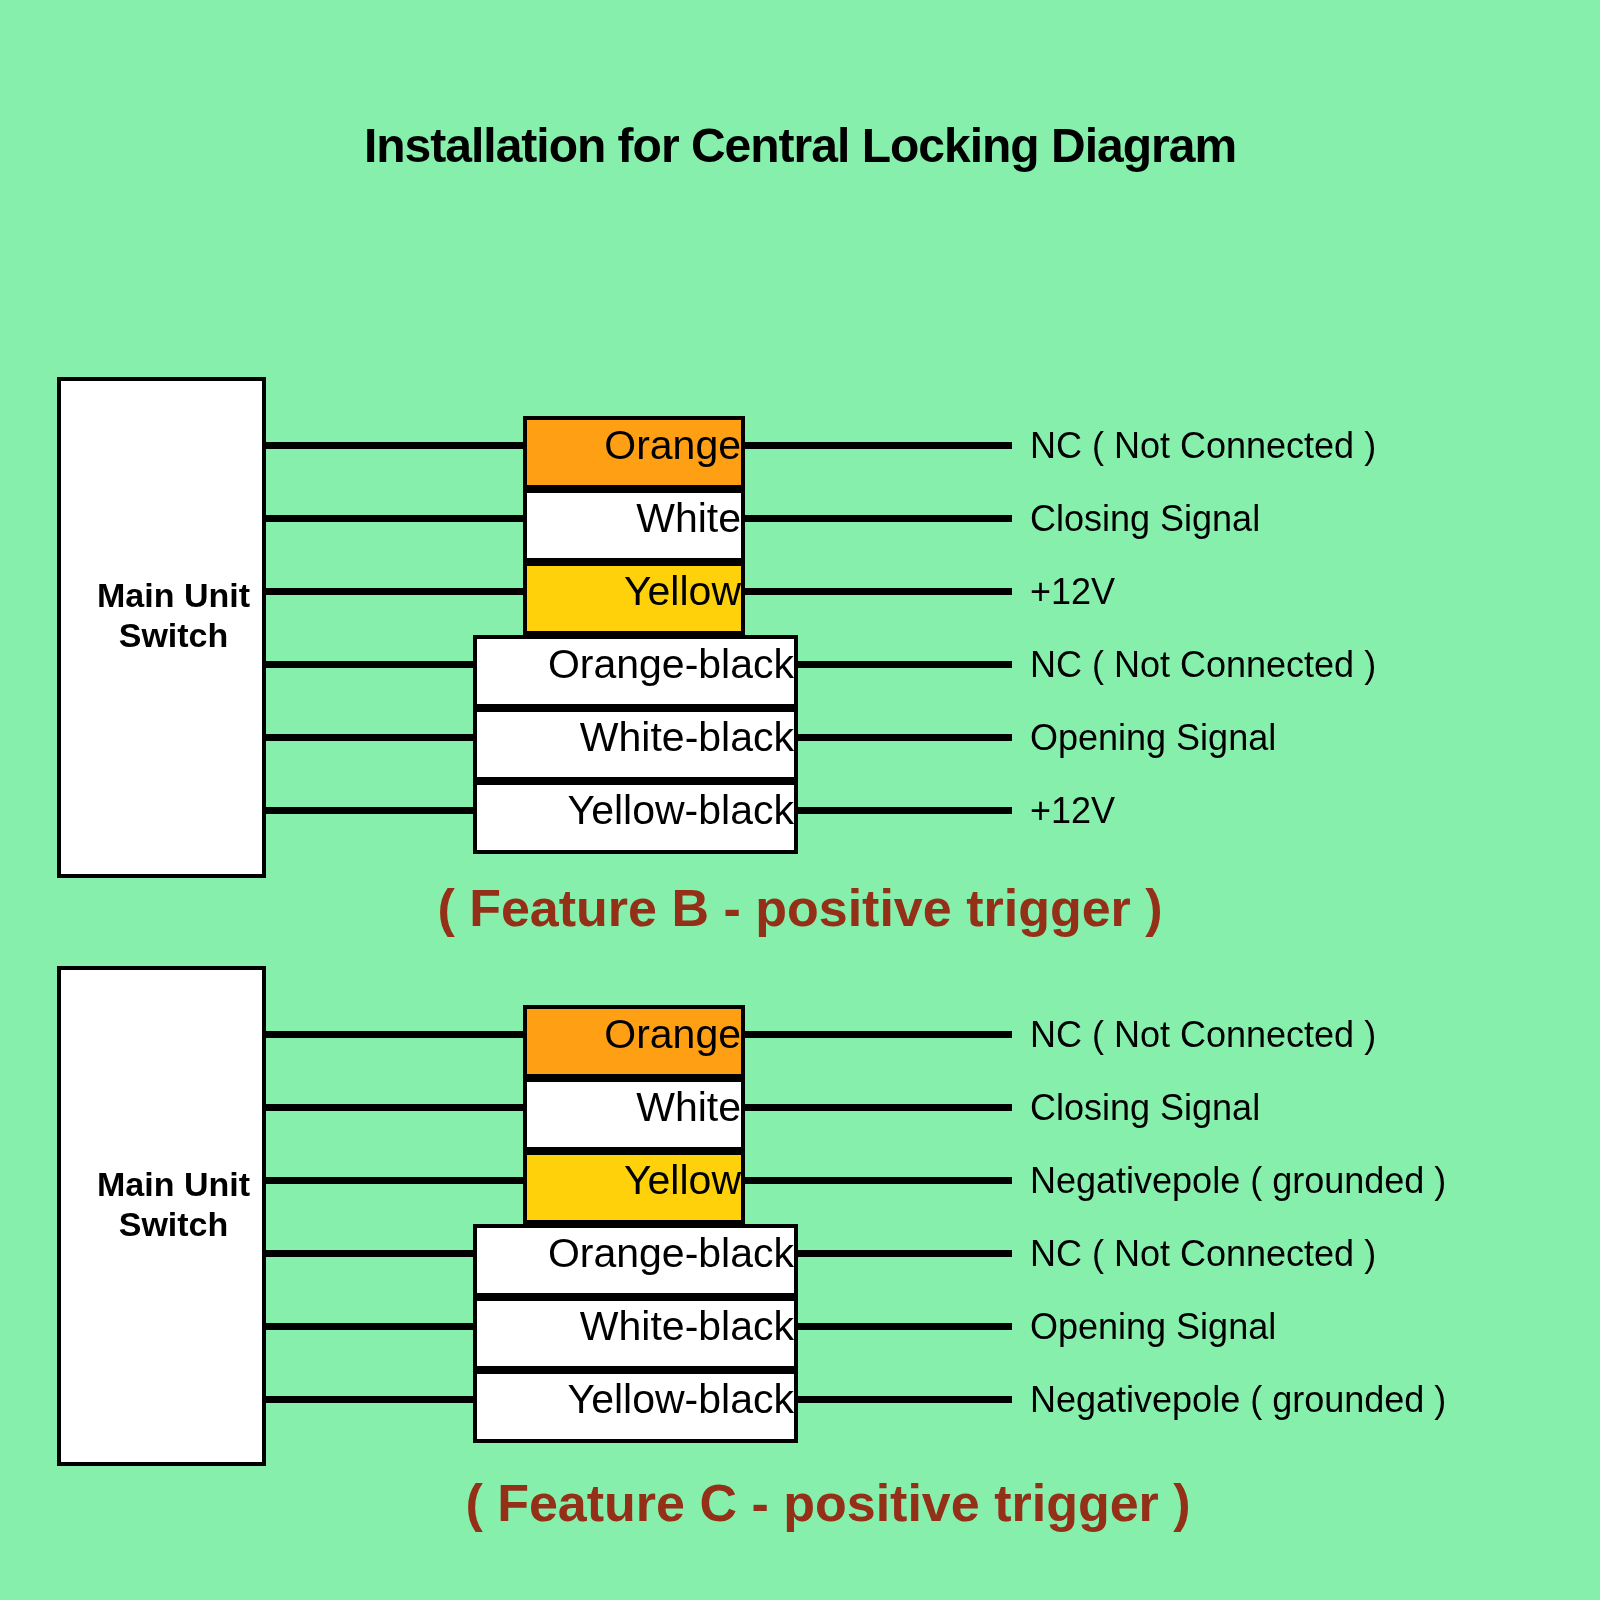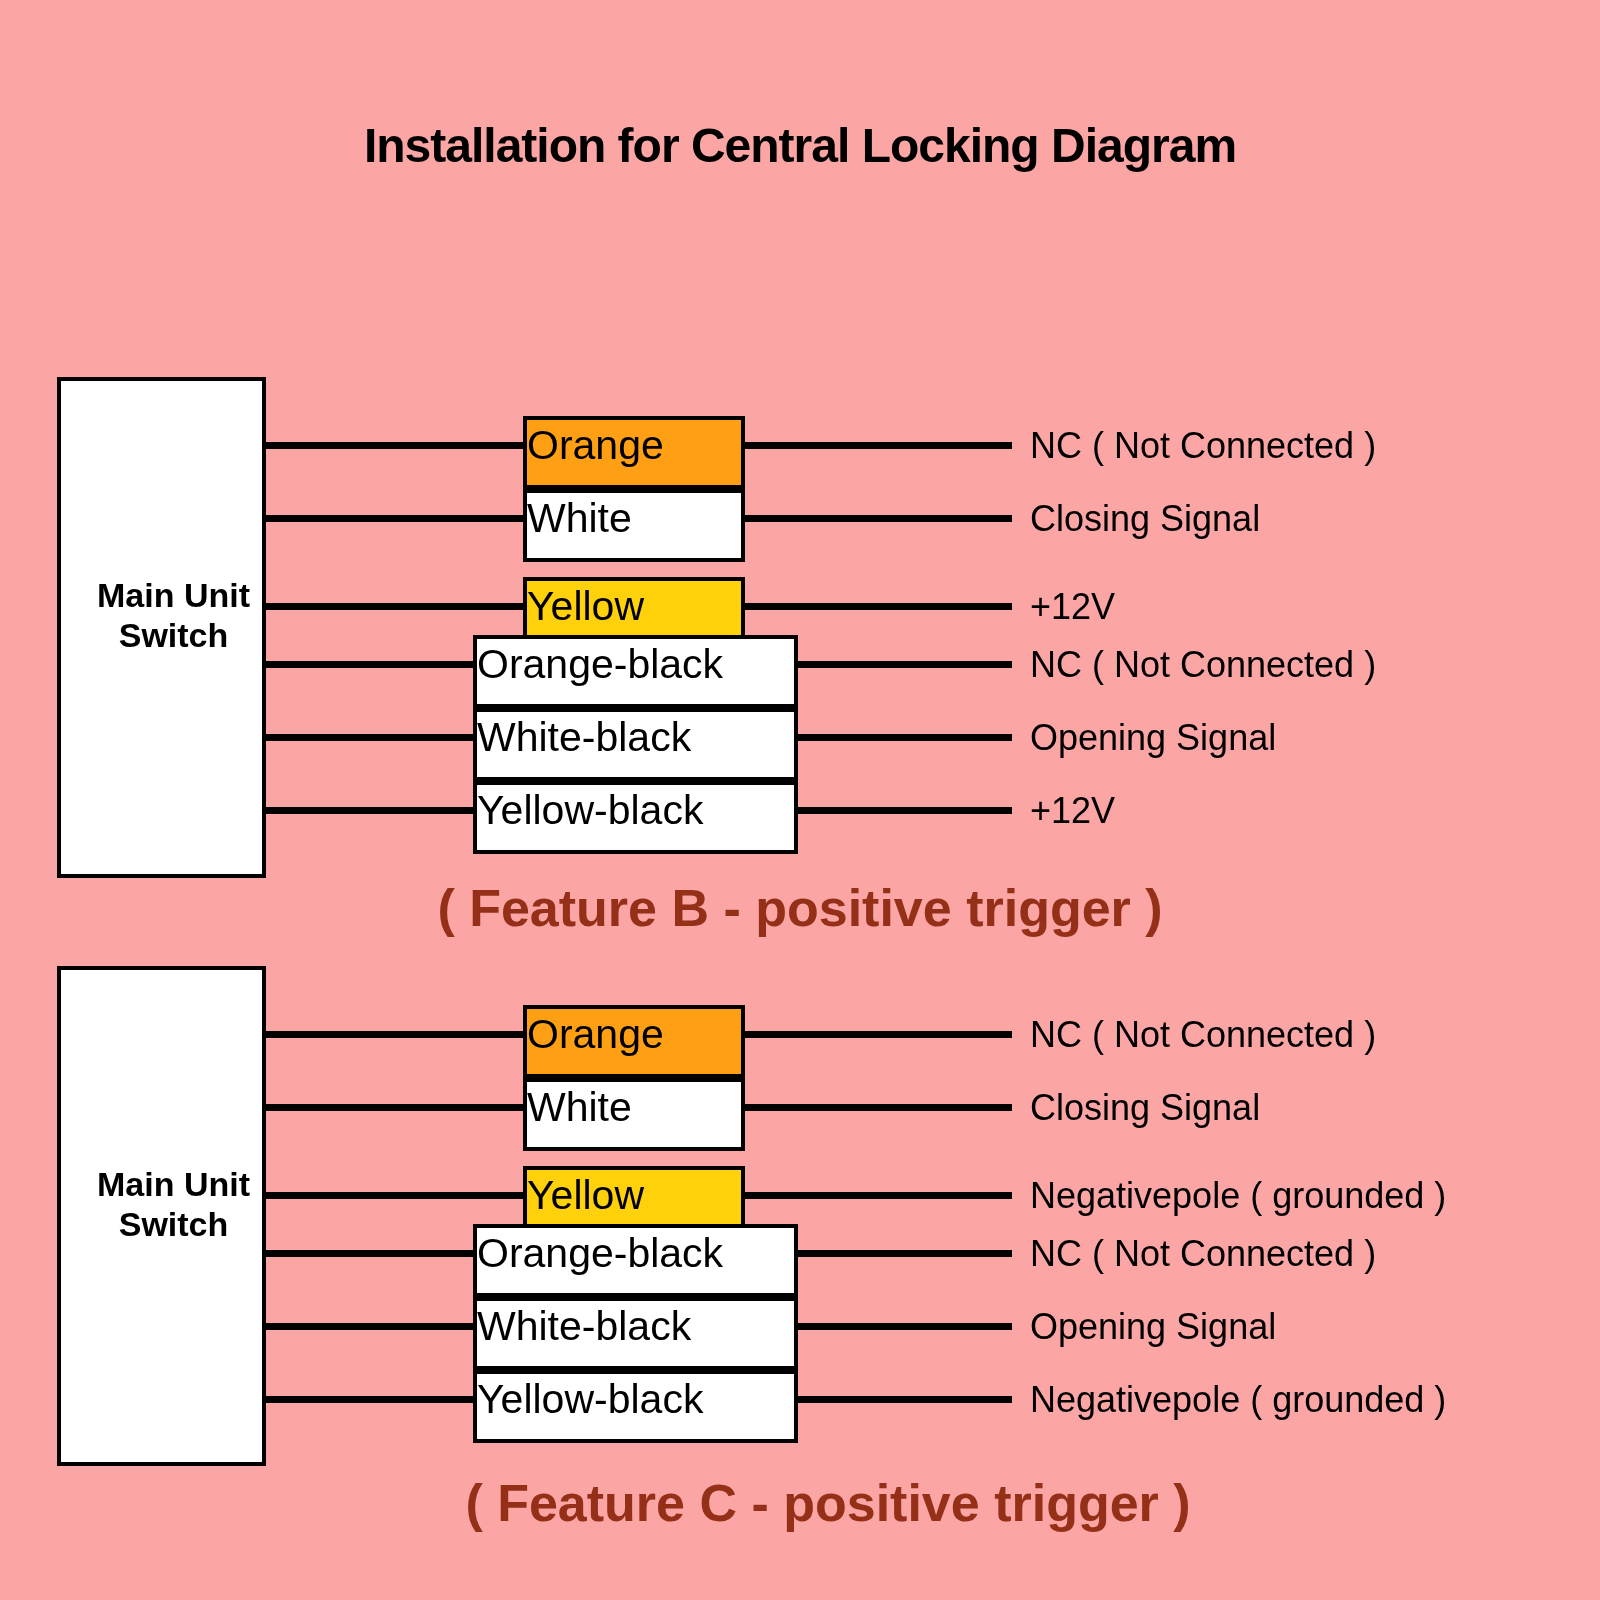--- a/index.html
+++ b/index.html
@@ -1,45 +1,45 @@
 <!DOCTYPE html>
 <html><head>
 <meta charset="utf-8">
 <style>
   html,body{margin:0;padding:0;background:#fff;}
   body{width:1600px;height:1600px;font-family:"Liberation Sans",sans-serif;color:#000;}
-  .canvas{position:relative;width:1600px;height:1600px;background:#fca5a5;overflow:hidden;}
+  .canvas{position:relative;width:1600px;height:1600px;background:#86efac;overflow:hidden;}
 
   .title{position:absolute;top:118px;left:0;width:1600px;text-align:center;
          font-size:48px;font-weight:bold;letter-spacing:-1px;white-space:nowrap;}
 
   .notes{position:absolute;top:192px;left:92px;font-size:40px;line-height:47px;}
   .note-line{white-space:nowrap;}
 
   .diagram{position:absolute;left:57px;width:1443px;}
   .diagram.d1{top:377px;height:501px;}
   .diagram.d2{top:966px;height:500px;}
 
   .unit-box{position:absolute;left:0;top:0;width:209px;height:100%;
             border:4px solid #000;box-sizing:border-box;background:#fff;}
   .unit-label{position:absolute;left:12px;top:198px;width:209px;text-align:center;
               font-size:34px;font-weight:bold;line-height:1.18;}
 
   .row{position:absolute;left:0;right:0;height:59px;}
-  .row.r0{top:39px;}  .row.r1{top:112px;} .row.r2{top:200px;}
+  .row.r0{top:39px;}  .row.r1{top:112px;} .row.r2{top:185px;}
   .row.r3{top:258px;} .row.r4{top:331px;} .row.r5{top:404px;}
 
   .wire{position:absolute;top:26px;height:7px;background:#000;}
   .narrow .wire-left{left:209px;width:257px;}
   .narrow .wire-right{left:688px;width:267px;}
   .wide   .wire-left{left:209px;width:207px;}
   .wide   .wire-right{left:741px;width:214px;}
 
   .label-box{position:absolute;top:0;height:73px;border:4px solid #000;box-sizing:border-box;
-             background:#fff;text-align:left;font-size:41px;line-height:50px;white-space:nowrap;}
+             background:#fff;text-align:right;font-size:41px;line-height:50px;white-space:nowrap;}
   .narrow .label-box{left:466px;width:222px;}
   .wide   .label-box{left:416px;width:325px;}
 
   .signal{position:absolute;left:973px;top:0;height:59px;line-height:59px;
           font-size:36px;white-space:nowrap;}
 
   .caption{position:absolute;left:0;width:1600px;text-align:center;
            font-size:52px;font-weight:bold;white-space:nowrap;}
   .caption.cb{top:878px;}
   .caption.cc{top:1473px;margin-left:28px;}

